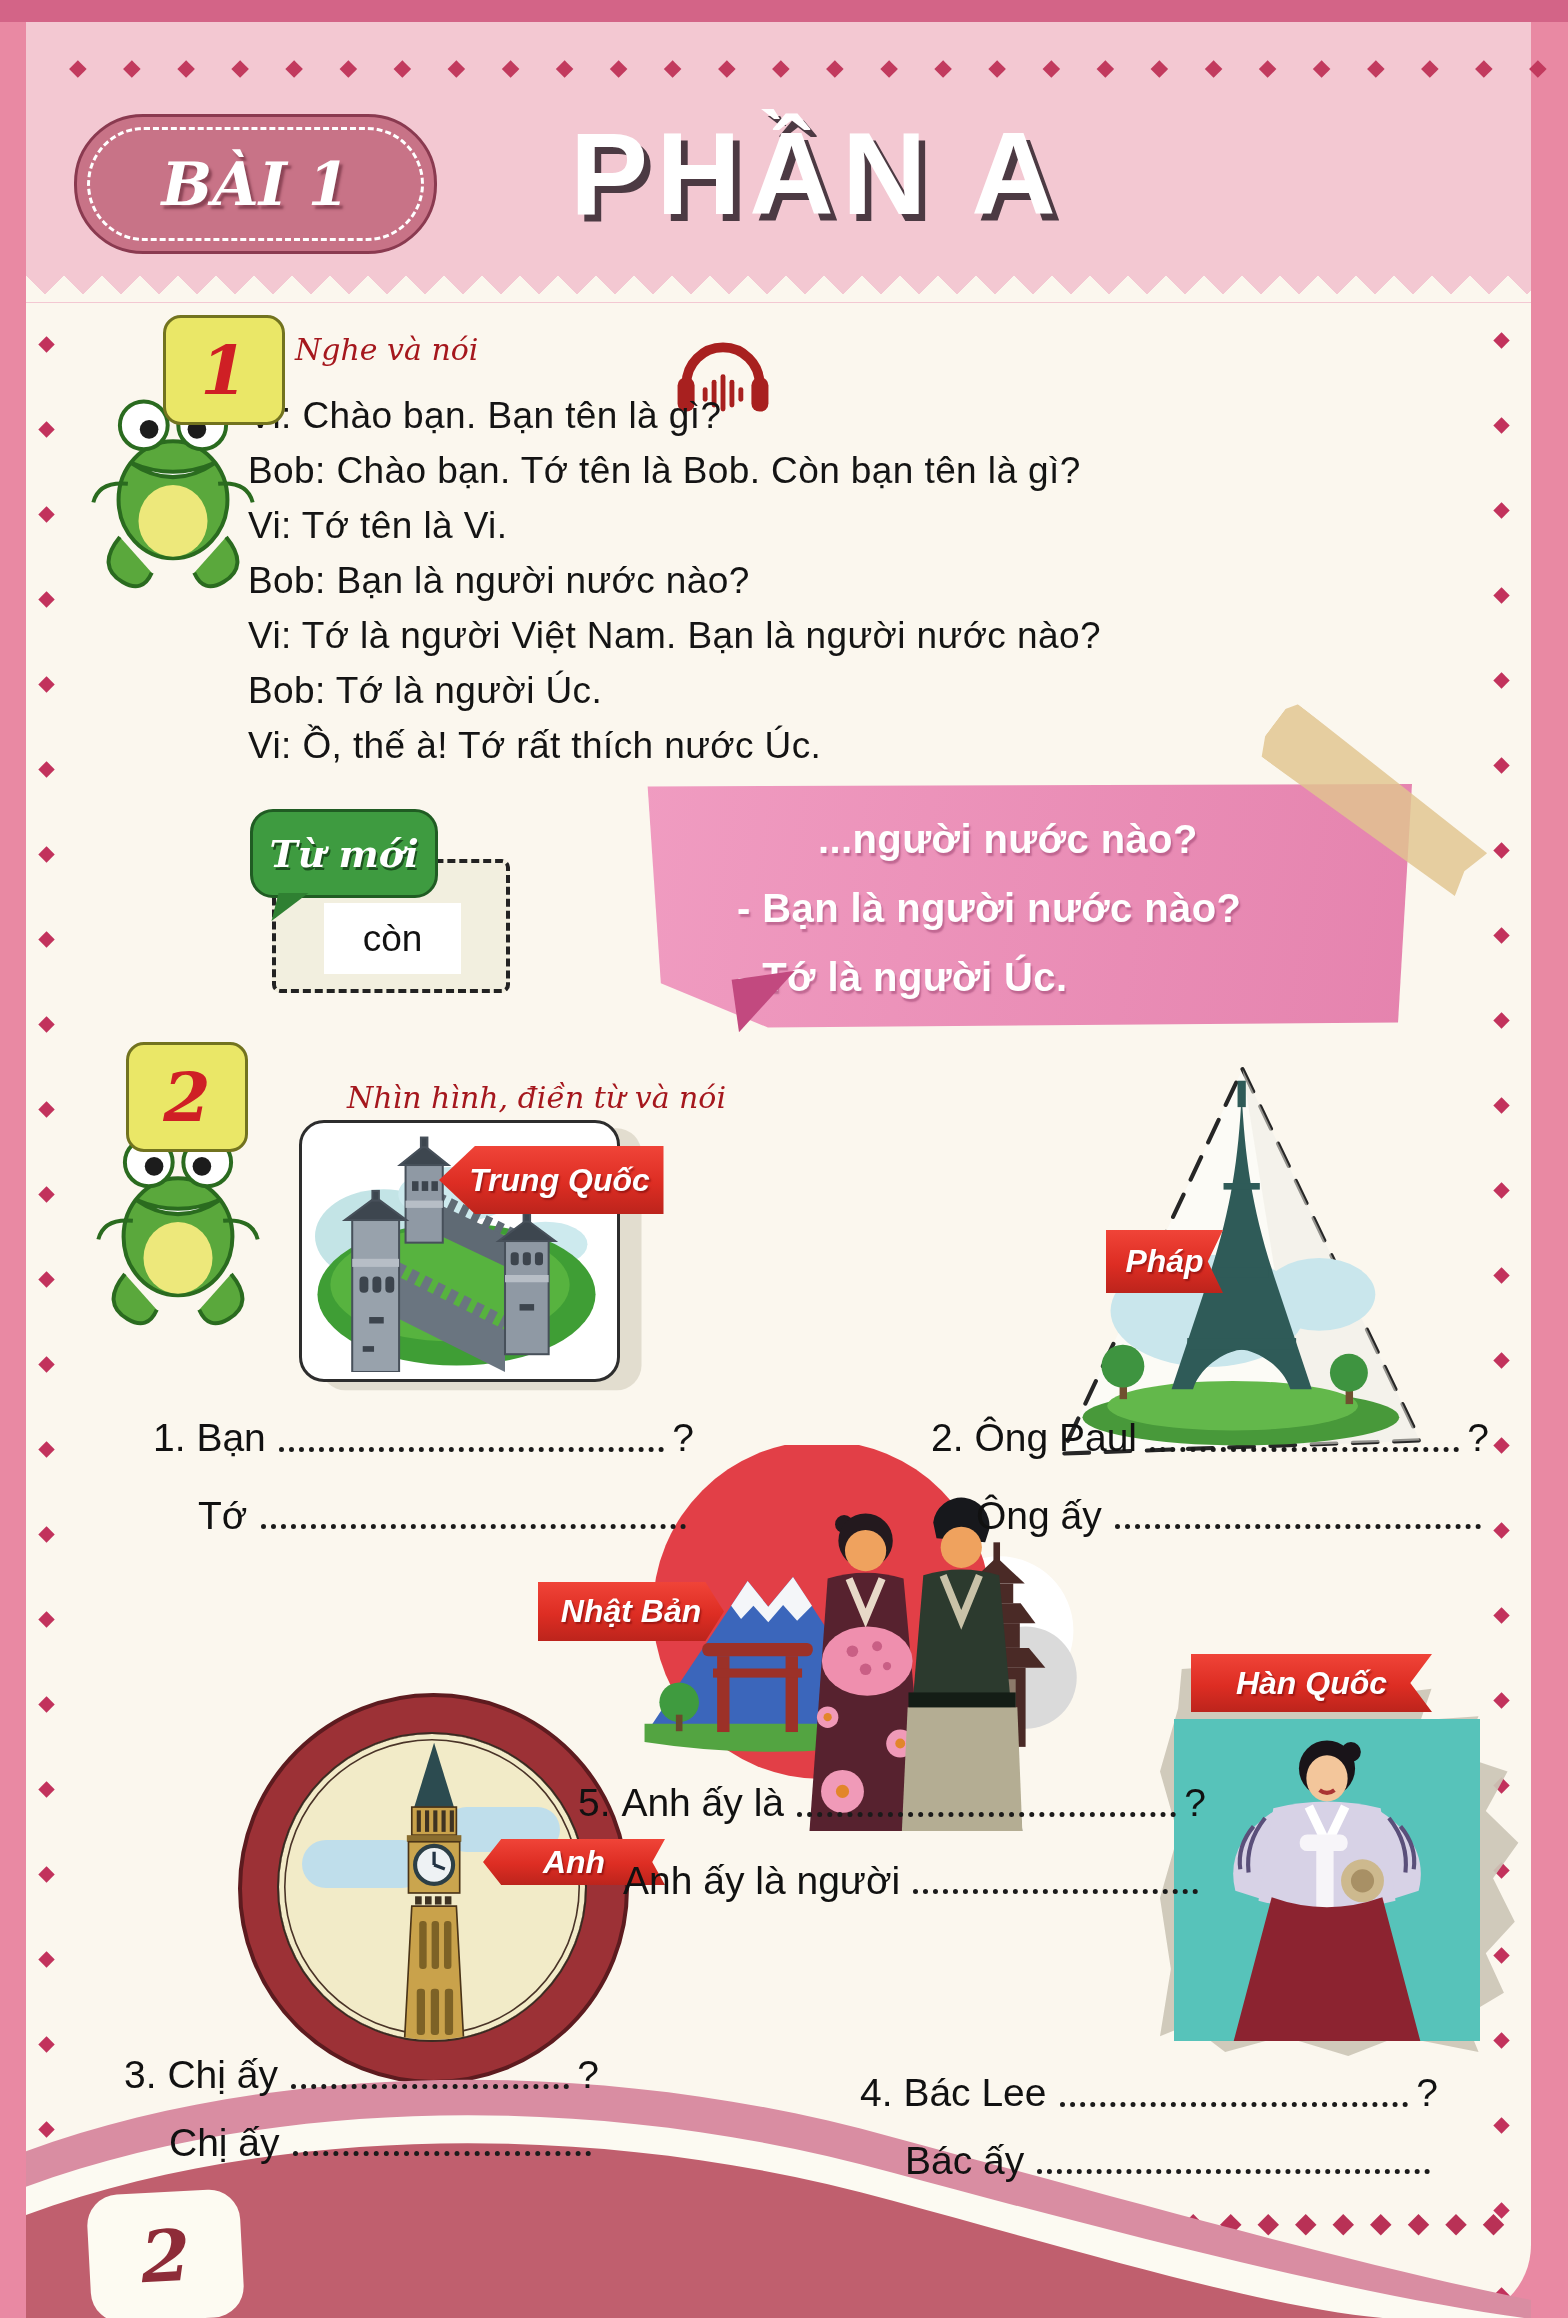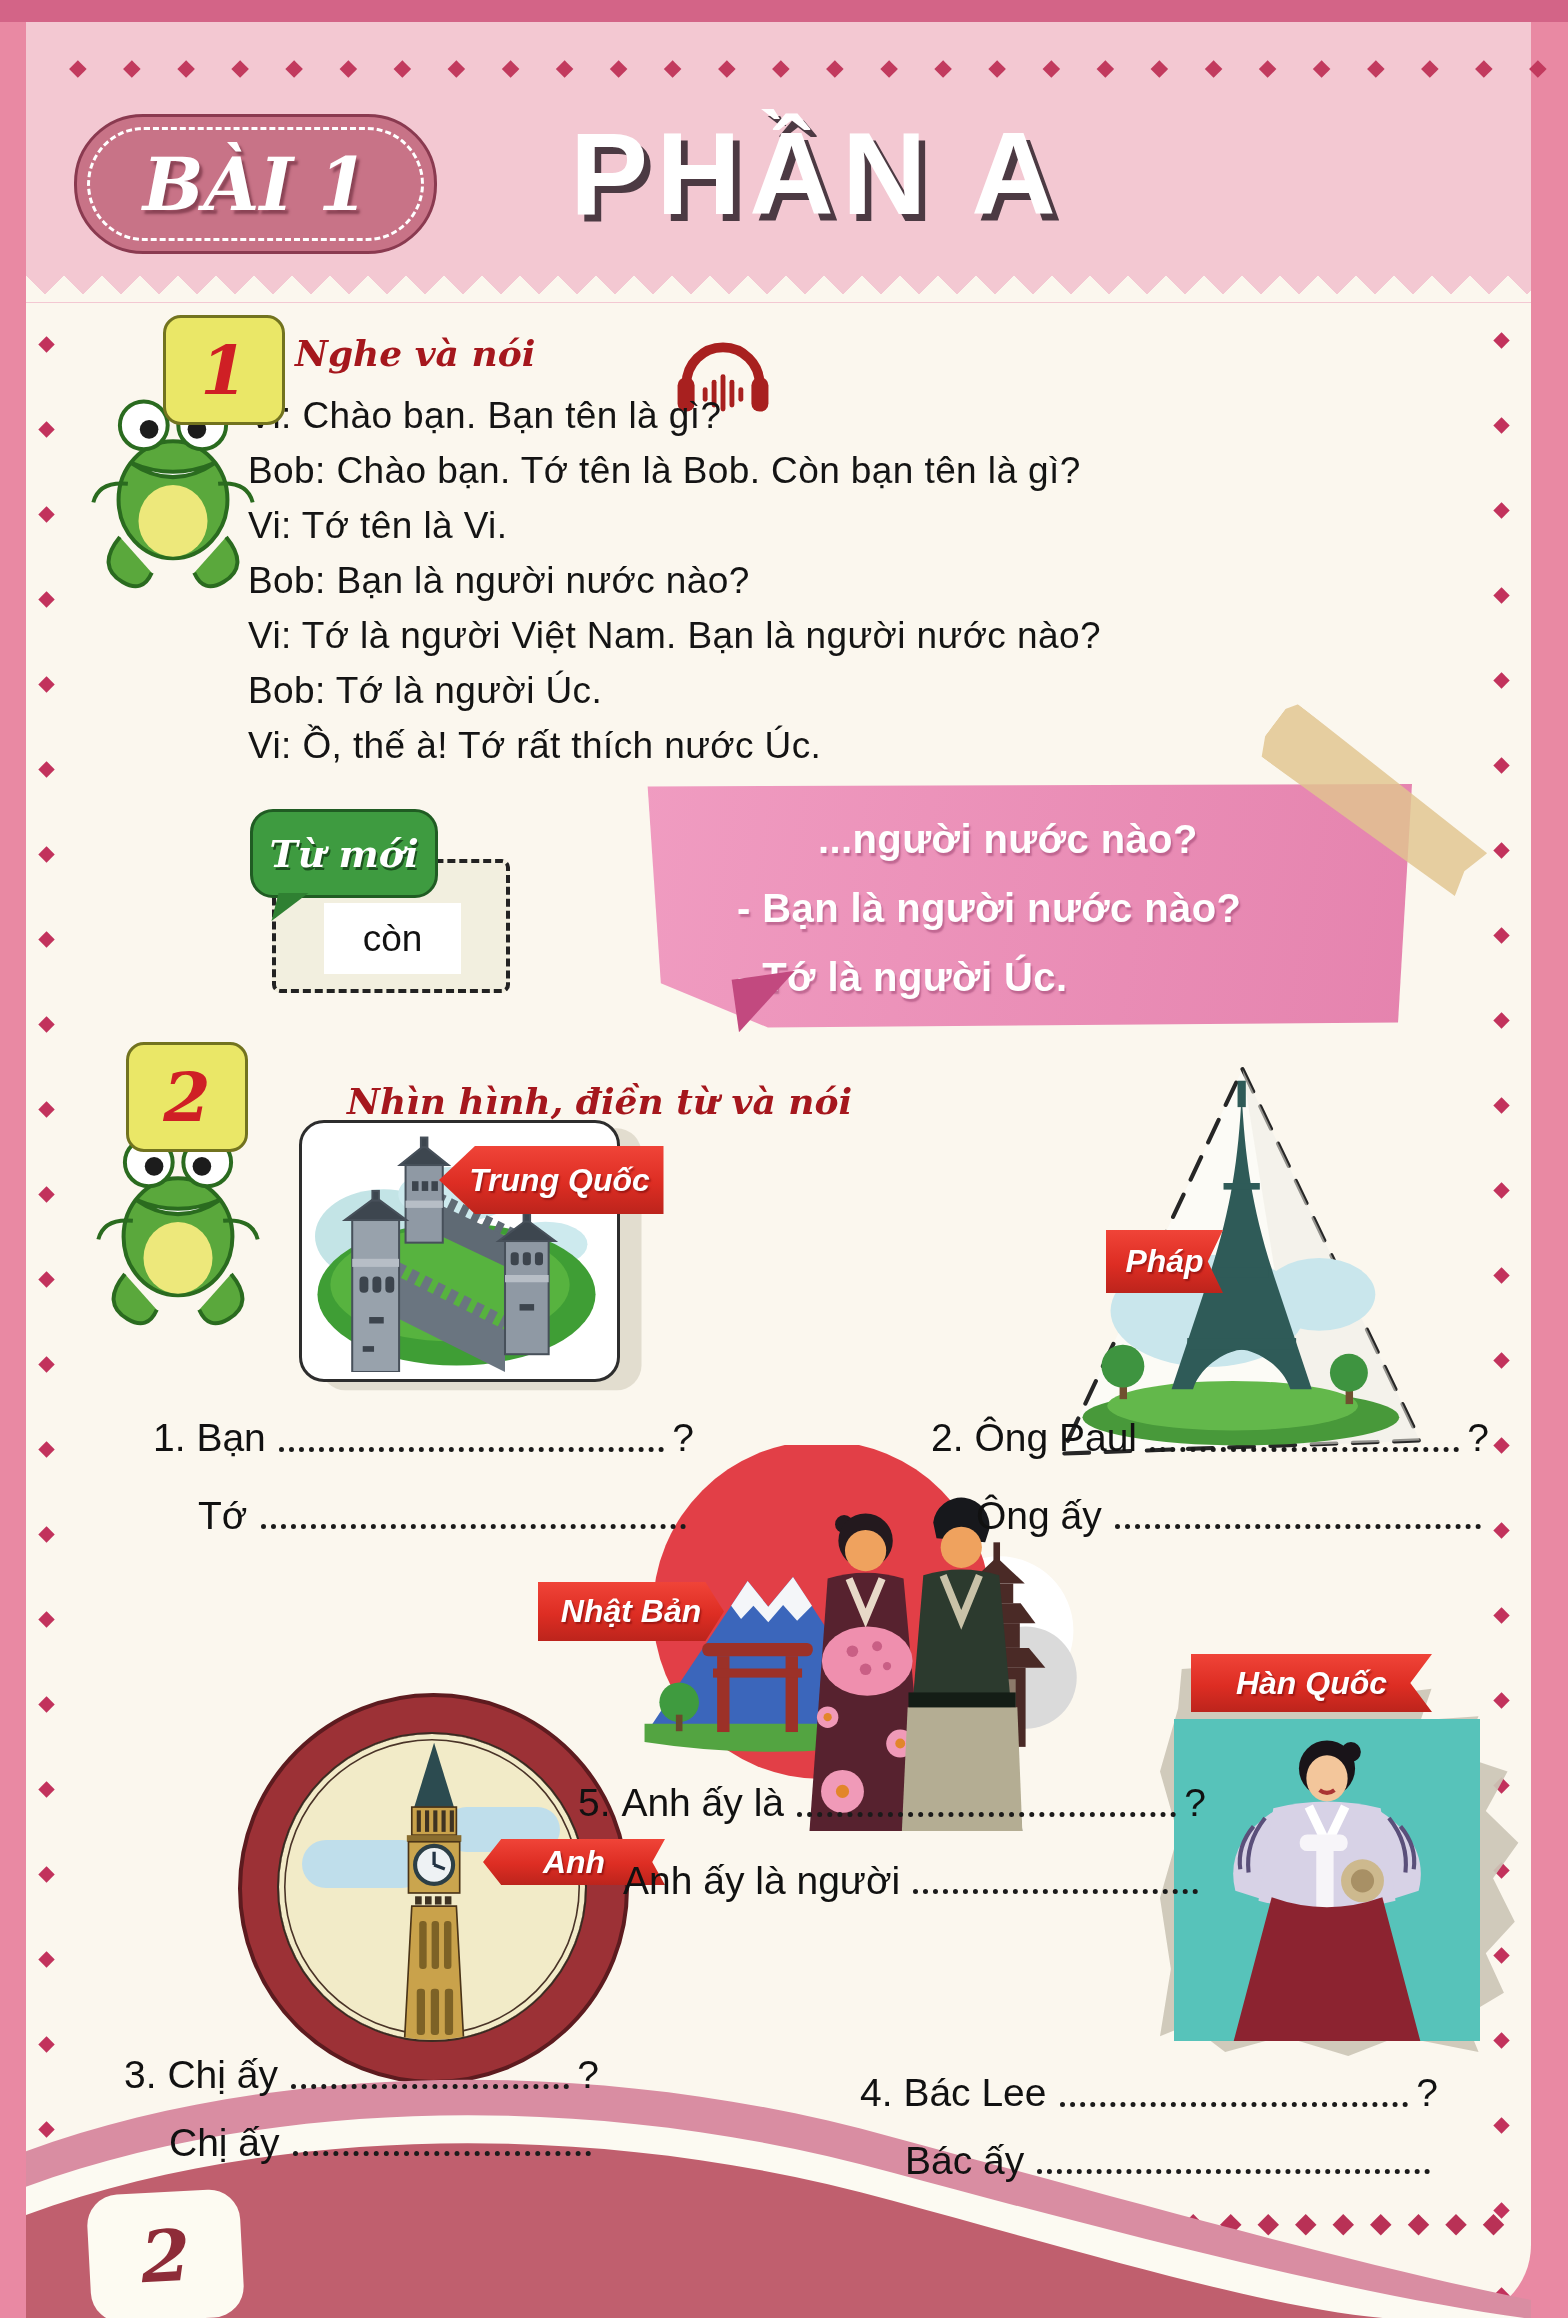--- a/index.html
+++ b/index.html
@@ -15,31 +15,31 @@
         linear-gradient(-45deg,#fbf7ee 19px,transparent 0);
        background-size:38px 38px;background-repeat:repeat-x;background-position:left bottom;}
   .diam-row{position:absolute;color:#c23a5e;font-size:23px;letter-spacing:15px;white-space:nowrap;}
   .diam-col{position:absolute;color:#c2325c;font-size:21.5px;writing-mode:vertical-rl;
             text-orientation:upright;letter-spacing:18px;white-space:nowrap;}
   .diam-row-br{position:absolute;left:995px;top:2206px;color:#b93156;font-size:28px;letter-spacing:4.1px;white-space:nowrap;}
 
   .lesson-badge{position:absolute;left:74px;top:114px;width:357px;height:134px;background:#c87387;
         border:3.3px solid #8a3a50;border-radius:69px;display:flex;align-items:center;justify-content:center;}
   .lesson-badge::after{content:'';position:absolute;inset:10px;border:3.3px dashed #fff;border-radius:58px;}
-  .lesson-badge span{color:#fff;font-size:72px;font-weight:bold;font-style:italic;
+  .lesson-badge span{color:#fff;font-size:60px;font-weight:bold;font-style:italic;
         font-family:"DejaVu Serif",serif;text-shadow:3.3px 4.1px 2.5px rgba(90,30,45,.55);}
   .part-title{position:absolute;left:570px;top:106px;color:#fff;font-size:117px;font-weight:800;
         letter-spacing:8.3px;font-family:"Liberation Sans",sans-serif;
         text-shadow:6.6px 6.6px 0 #4c3a43;}
 
   .frog{position:absolute;width:190px;height:239px;}
   .num-sign{position:absolute;width:116px;height:104px;background:#eae767;border:3.3px solid #72731f;
         border-radius:18px;display:flex;align-items:center;justify-content:center;z-index:3;}
   .num-sign span{color:#cf1f25;font-size:68px;font-weight:bold;font-style:italic;font-family:"DejaVu Serif",serif;}
-  .act-title{position:absolute;color:#a5171d;font-size:36px;font-weight:bold;font-style:italic;
+  .act-title{position:absolute;color:#a5171d;font-size:30px;font-weight:normal;font-style:italic;
         font-family:"DejaVu Serif",serif;}
 
   .dialogue{position:absolute;left:248px;top:388px;width:1123px;}
   .dline{font-size:37px;color:#141414;line-height:55px;letter-spacing:0.4px;}
 
   .bubble{position:absolute;left:250px;top:809px;width:182px;height:83px;background:#3e9b40;
         border:3.3px solid #205c23;border-radius:23px;display:flex;align-items:center;justify-content:center;z-index:4;}
   .bubble::after{content:'';position:absolute;left:21.5px;bottom:-26.4px;width:0;height:0;
         border-left:30px solid #2f8032;border-bottom:28px solid transparent;transform:skewX(-14deg);}
   .bubble span{color:#ffffff;font-size:38px;font-weight:bold;font-style:italic;font-family:"DejaVu Serif",serif;

